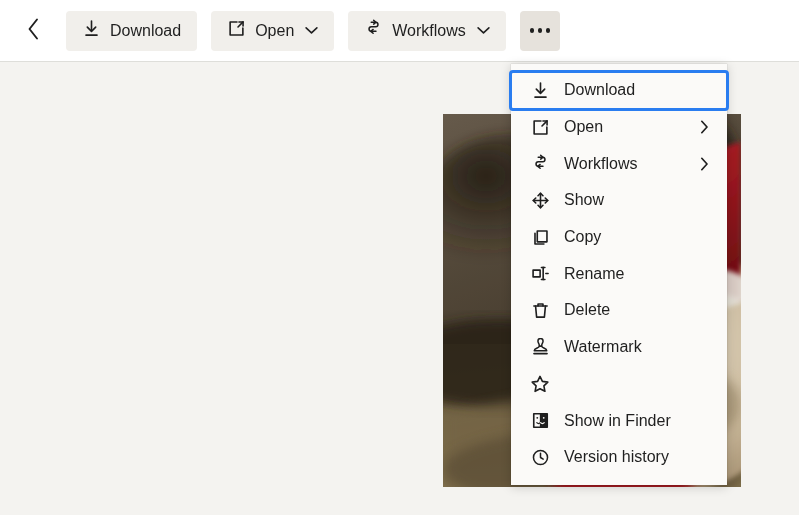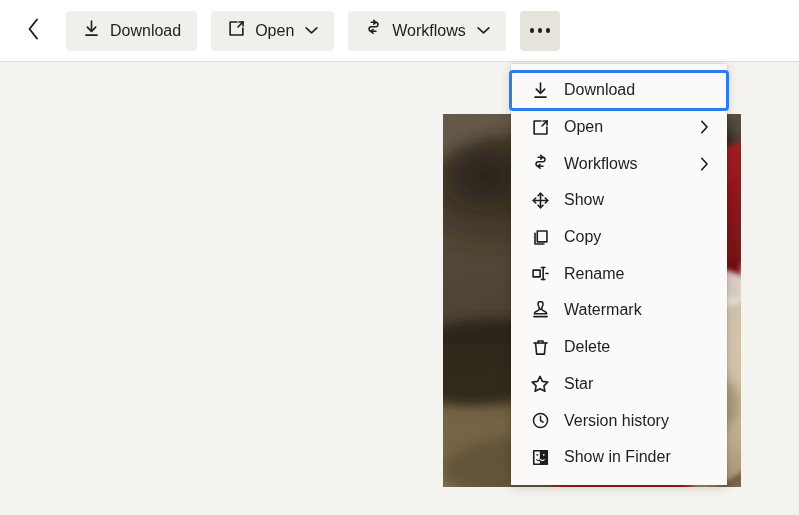--- a/index.html
+++ b/index.html
@@ -339,66 +339,65 @@
         <path d="M10.9 3.6 H14.7 M10.9 16.4 H14.7" stroke="#1f1f1f" stroke-width="1.5" stroke-linecap="round"></path>
         <path d="M15.6 10 H18" stroke="#1f1f1f" stroke-width="1.6" stroke-linecap="round"></path>
       </svg>
     </span>
     <span class="mi-label">Rename</span>
   </div>
 
   <div class="menu-item">
     <span class="mi-icon">
       <svg width="19" height="19" viewBox="0 0 20 20" fill="none">
+        <path d="M3 5.2 H17" stroke="#1f1f1f" stroke-width="1.7" stroke-linecap="round"></path>
+        <path d="M7.4 5.2 V3.2 H12.6 V5.2" stroke="#1f1f1f" stroke-width="1.7" stroke-linejoin="round" stroke-linecap="round"></path>
+        <path d="M4.8 5.2 L5.9 17 H14.1 L15.2 5.2" stroke="#1f1f1f" stroke-width="1.7" stroke-linejoin="round" stroke-linecap="round"></path>
+      </svg>
+    </span>
+    <span class="mi-label">Delete</span>
+  </div>
+
+  <div class="menu-item">
+    <span class="mi-icon">
+      <svg width="19" height="19" viewBox="0 0 20 20" fill="none">
         <path d="M7.3 3.2 A2.7 2.7 0 0 1 12.7 3.2 C12.7 5.2 11.3 6 11.3 7.6 V8.6 H8.7 V7.6 C8.7 6 7.3 5.2 7.3 3.2 Z" stroke="#1f1f1f" stroke-width="1.6" stroke-linejoin="round"></path>
         <path d="M3.4 13.4 C3.4 10.4 8.7 10.6 8.7 8.6 H11.3 C11.3 10.6 16.6 10.4 16.6 13.4 Z" stroke="#1f1f1f" stroke-width="1.6" stroke-linejoin="round"></path>
         <path d="M3.2 16.4 H16.8" stroke="#1f1f1f" stroke-width="1.9" stroke-linecap="round"></path>
       </svg>
     </span>
     <span class="mi-label">Watermark</span>
   </div>
 
   <div class="menu-item">
     <span class="mi-icon">
-      <svg width="19" height="19" viewBox="0 0 20 20" fill="none">
-        <path d="M3 5.2 H17" stroke="#1f1f1f" stroke-width="1.7" stroke-linecap="round"></path>
-        <path d="M7.4 5.2 V3.2 H12.6 V5.2" stroke="#1f1f1f" stroke-width="1.7" stroke-linejoin="round" stroke-linecap="round"></path>
-        <path d="M4.8 5.2 L5.9 17 H14.1 L15.2 5.2" stroke="#1f1f1f" stroke-width="1.7" stroke-linejoin="round" stroke-linecap="round"></path>
-      </svg>
-    </span>
-    <span class="mi-label">Delete</span>
-  </div>
-
-  <div class="menu-item">
-    <span class="mi-icon">
       <svg width="20" height="20" viewBox="0 0 20 20" fill="none">
         <path d="M10 2.4 L12.4 7.4 L17.8 8.1 L13.9 11.9 L14.9 17.3 L10 14.7 L5.1 17.3 L6.1 11.9 L2.2 8.1 L7.6 7.4 Z" stroke="#1f1f1f" stroke-width="1.6" stroke-linejoin="round"></path>
       </svg>
     </span>
-    <span class="mi-label">Star</span>
-  </div>
-
-  <div class="menu-item">
-    <span class="mi-icon">
-      <svg width="19" height="19" viewBox="0 0 20 20" fill="none">
-        <circle cx="10" cy="10" r="7.4" stroke="#1f1f1f" stroke-width="1.6"></circle>
-        <path d="M10 5.6 V10 L12.8 11.8" stroke="#1f1f1f" stroke-width="1.6" stroke-linecap="round" stroke-linejoin="round"></path>
-      </svg>
-    </span>
-    <span class="mi-label">Version history</span>
   </div>
 
   <div class="menu-item">
     <span class="mi-icon">
       <svg width="19" height="19" viewBox="0 0 20 20" fill="none">
         <rect x="2.9" y="2.9" width="14.2" height="14.2" stroke="#1f1f1f" stroke-width="1.7" stroke-linejoin="round"></rect>
         <path d="M10 2.9 V17.1" stroke="#1f1f1f" stroke-width="1.4"></path>
         <path d="M10 2.9 H17.1 V17.1 H10 Z" fill="#1f1f1f"></path>
         <circle cx="6.6" cy="7.2" r="0.95" fill="#1f1f1f"></circle>
         <circle cx="13.4" cy="7.2" r="0.95" fill="#fbfaf8"></circle>
         <path d="M6.1 12.3 C7.2 13.6 8.8 13.6 9.9 12.3" stroke="#1f1f1f" stroke-width="1.3" stroke-linecap="round"></path>
         <path d="M10.1 12.3 C11.2 13.6 12.8 13.6 13.9 12.3" stroke="#fbfaf8" stroke-width="1.3" stroke-linecap="round"></path>
       </svg>
     </span>
     <span class="mi-label">Show in Finder</span>
   </div>
 
+  <div class="menu-item">
+    <span class="mi-icon">
+      <svg width="19" height="19" viewBox="0 0 20 20" fill="none">
+        <circle cx="10" cy="10" r="7.4" stroke="#1f1f1f" stroke-width="1.6"></circle>
+        <path d="M10 5.6 V10 L12.8 11.8" stroke="#1f1f1f" stroke-width="1.6" stroke-linecap="round" stroke-linejoin="round"></path>
+      </svg>
+    </span>
+    <span class="mi-label">Version history</span>
+  </div>
+
 </div>
 
 </body></html>

